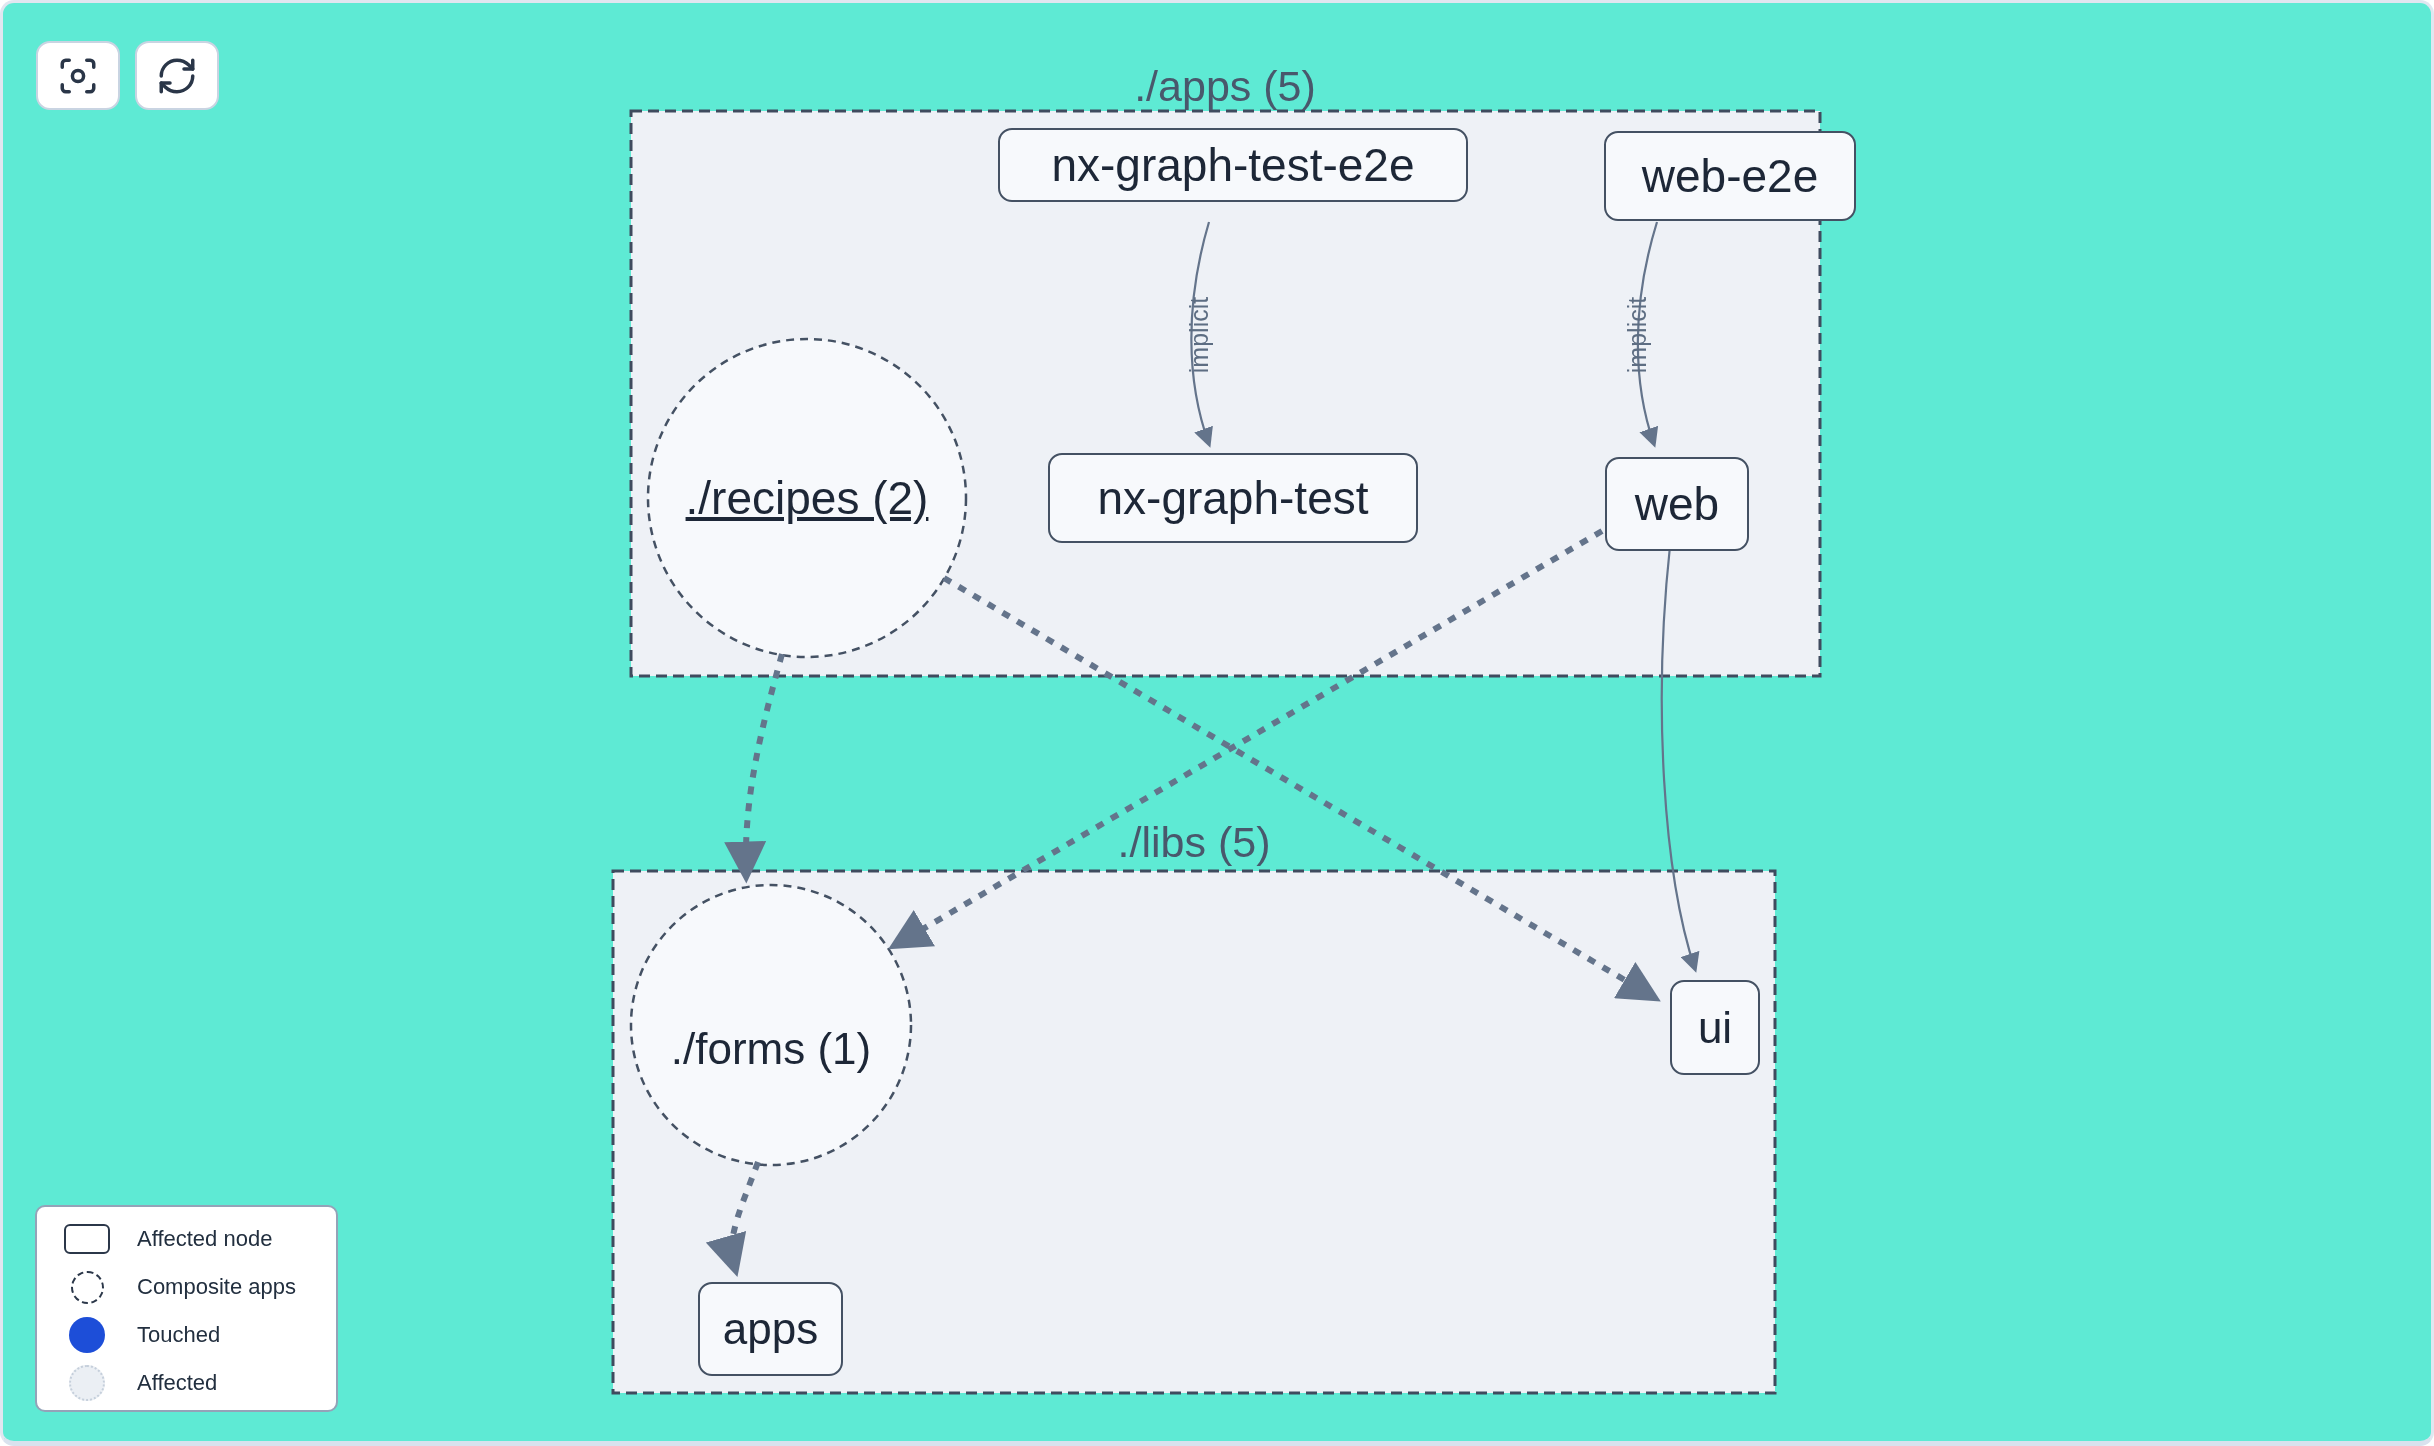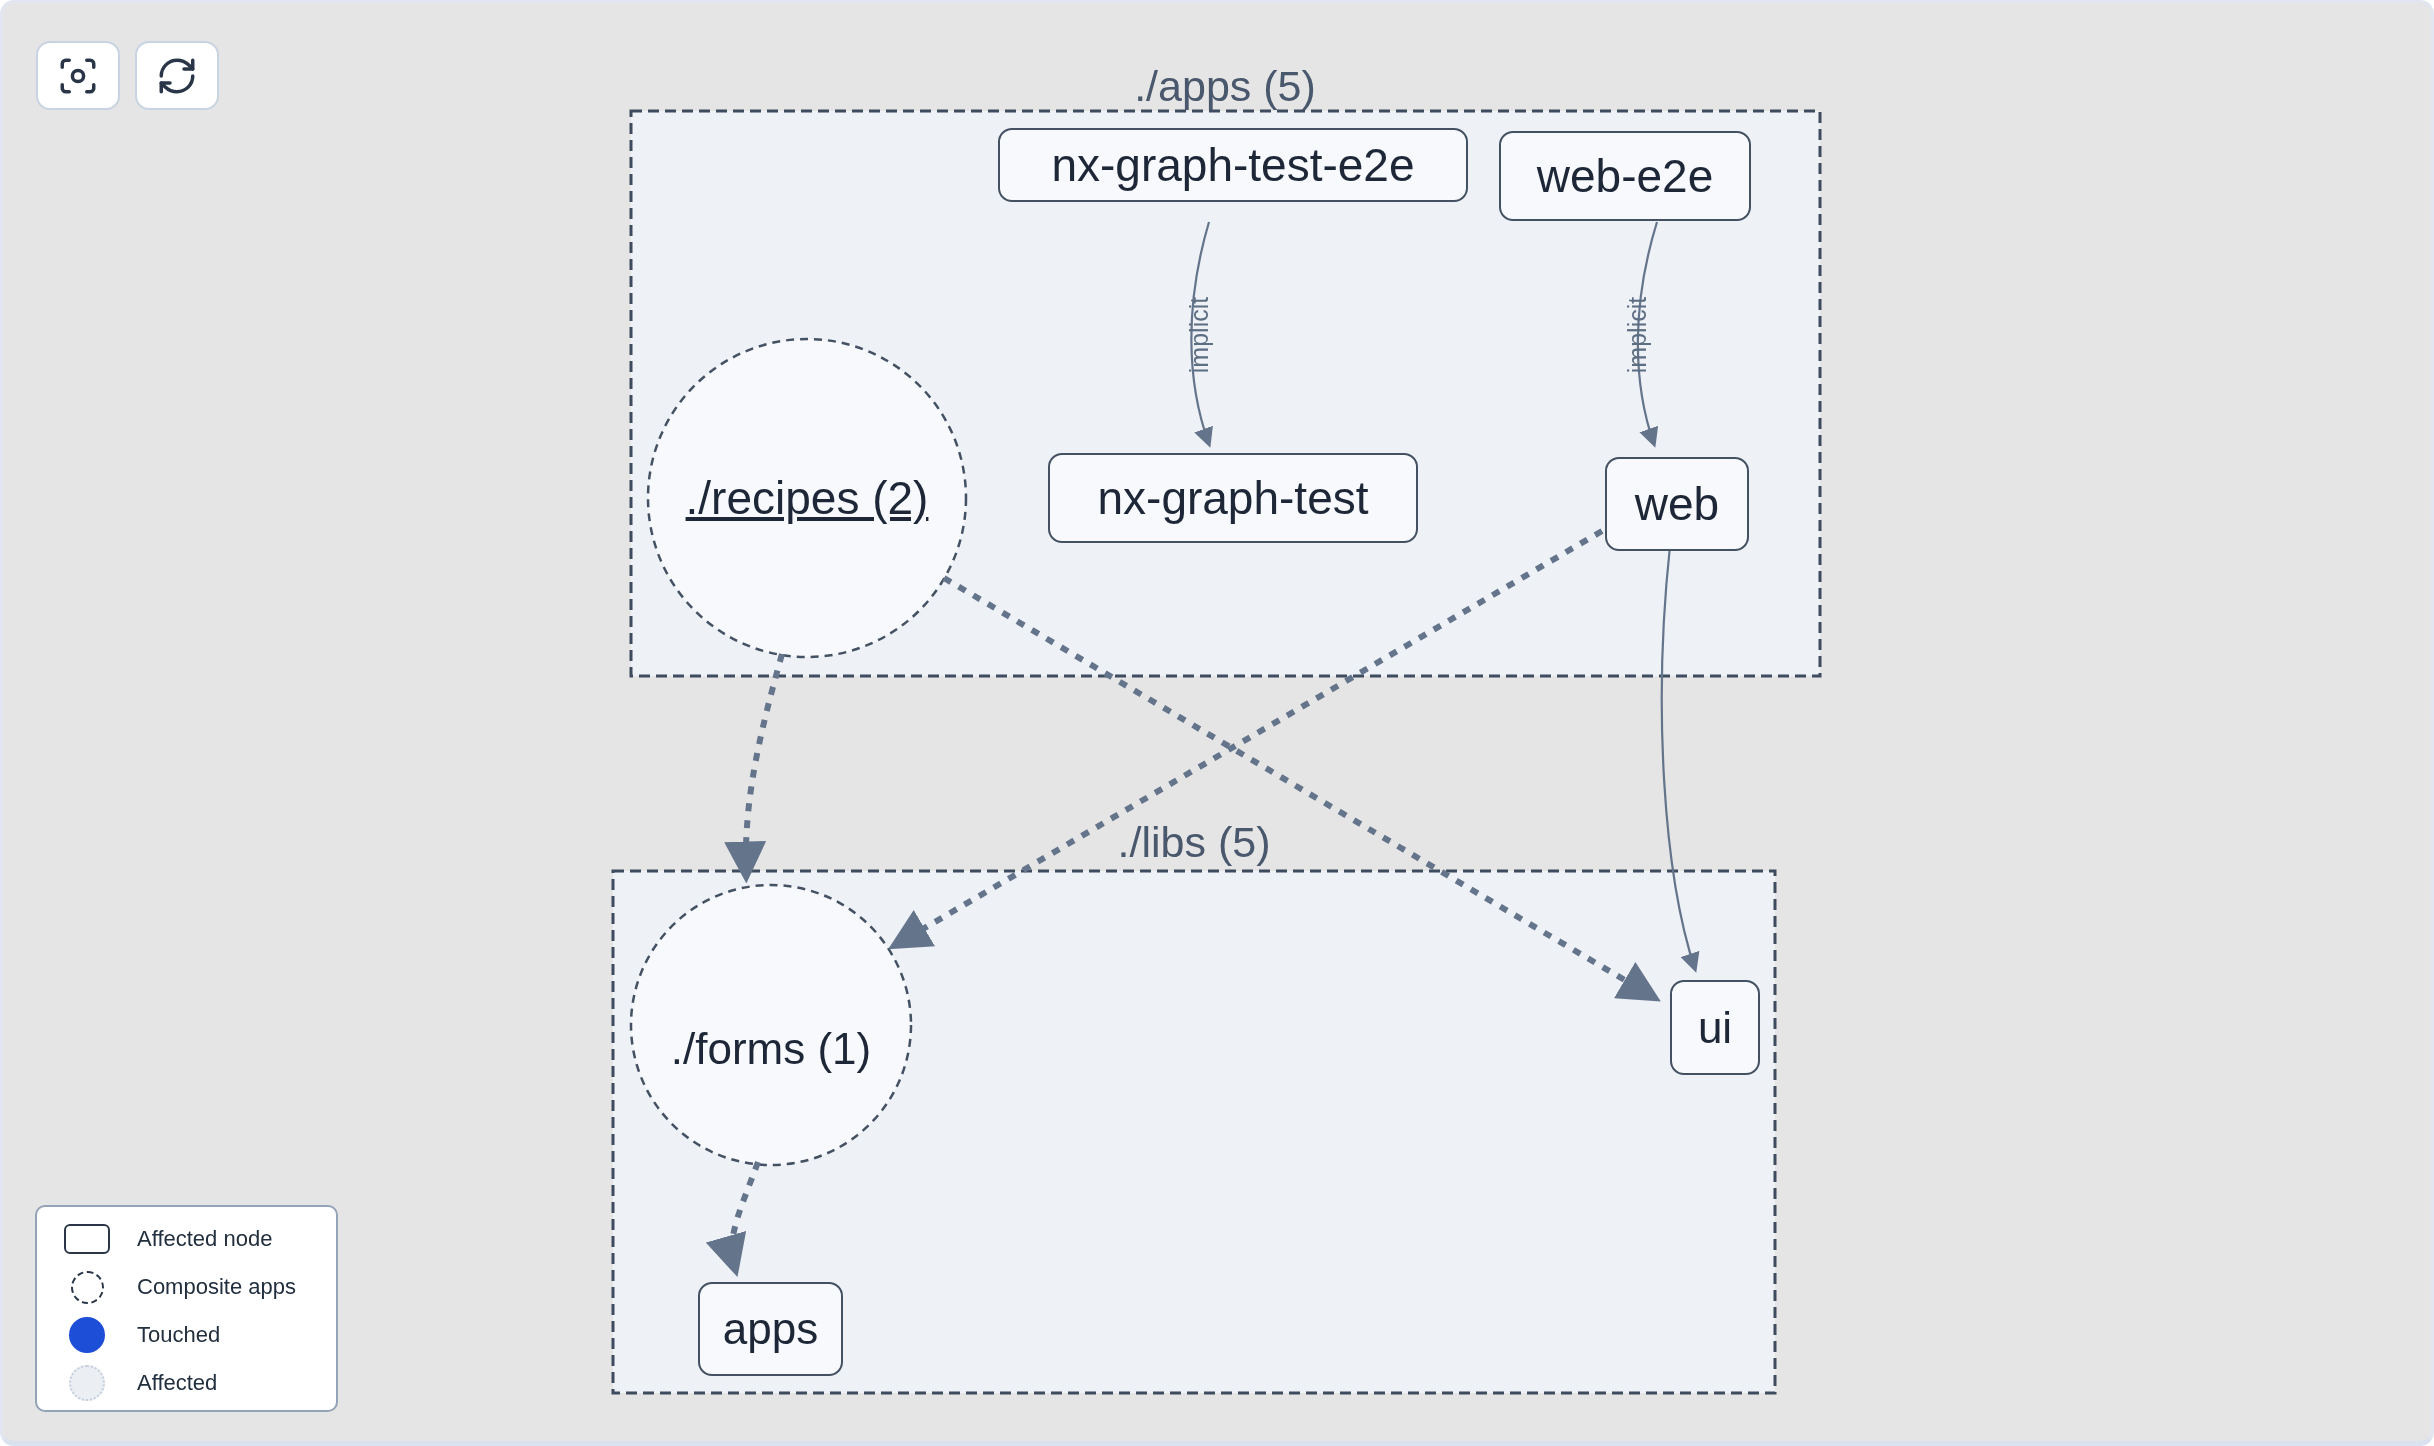--- a/index.html
+++ b/index.html
@@ -1,20 +1,20 @@
 <!DOCTYPE html>
 <html><head>
 <meta charset="utf-8">
 <style>
   html,body{margin:0;padding:0;background:#fff;}
   .canvas{
     position:relative;
     width:2434px;height:1446px;
     box-sizing:border-box;
-    background:#e5e5e5;
+    background:#5eead4;
     border:3px solid #e1e6f0;
     border-bottom:5px solid #d9e2ee;
     border-radius:14px;
     overflow:hidden;
     font-family:"Liberation Sans", sans-serif;
   }
   svg.graph{position:absolute;left:0;top:0;}
 
   
   .toolbar-btn{
@@ -101,21 +101,21 @@
   <div class="cluster-label" style="left:1022px;top:58px;">./apps (5)</div>
   <div class="cluster-label" style="left:991px;top:814px;">./libs (5)</div>
 
   <div class="circle-label" style="left:604px;top:465px;text-decoration:underline;">./recipes (2)</div>
   <div class="circle-label" style="left:568px;top:992px;font-size:44px;margin-top:24px;">./forms (1)</div>
 
   <div class="edge-label" style="left:1136px;top:312px;">implicit</div>
   <div class="edge-label" style="left:1574px;top:312px;">implicit</div>
 
   <div class="node" style="left:995px;top:125px;width:470px;height:74px;">nx-graph-test-e2e</div>
-  <div class="node" style="left:1496px;top:128px;width:252px;height:90px;">web-e2e</div>
+  <div class="node" style="left:1601px;top:128px;width:252px;height:90px;">web-e2e</div>
   <div class="node" style="left:1045px;top:450px;width:370px;height:90px;">nx-graph-test</div>
   <div class="node" style="left:1602px;top:454px;width:144px;height:94px;">web</div>
   <div class="node" style="left:1667px;top:977px;width:90px;height:95px;font-size:44px;">ui</div>
   <div class="node" style="left:695px;top:1279px;width:145px;height:94px;font-size:44px;">apps</div>
 
   <div class="toolbar-btn" style="left:33px;">
     <span>
       <svg width="42" height="42" viewBox="0 0 24 24" fill="none" stroke="currentColor" stroke-width="2" stroke-linecap="round" stroke-linejoin="round">
         <path d="M7 3H5a2 2 0 0 0-2 2v2"></path>
         <path d="M17 3h2a2 2 0 0 1 2 2v2"></path>

